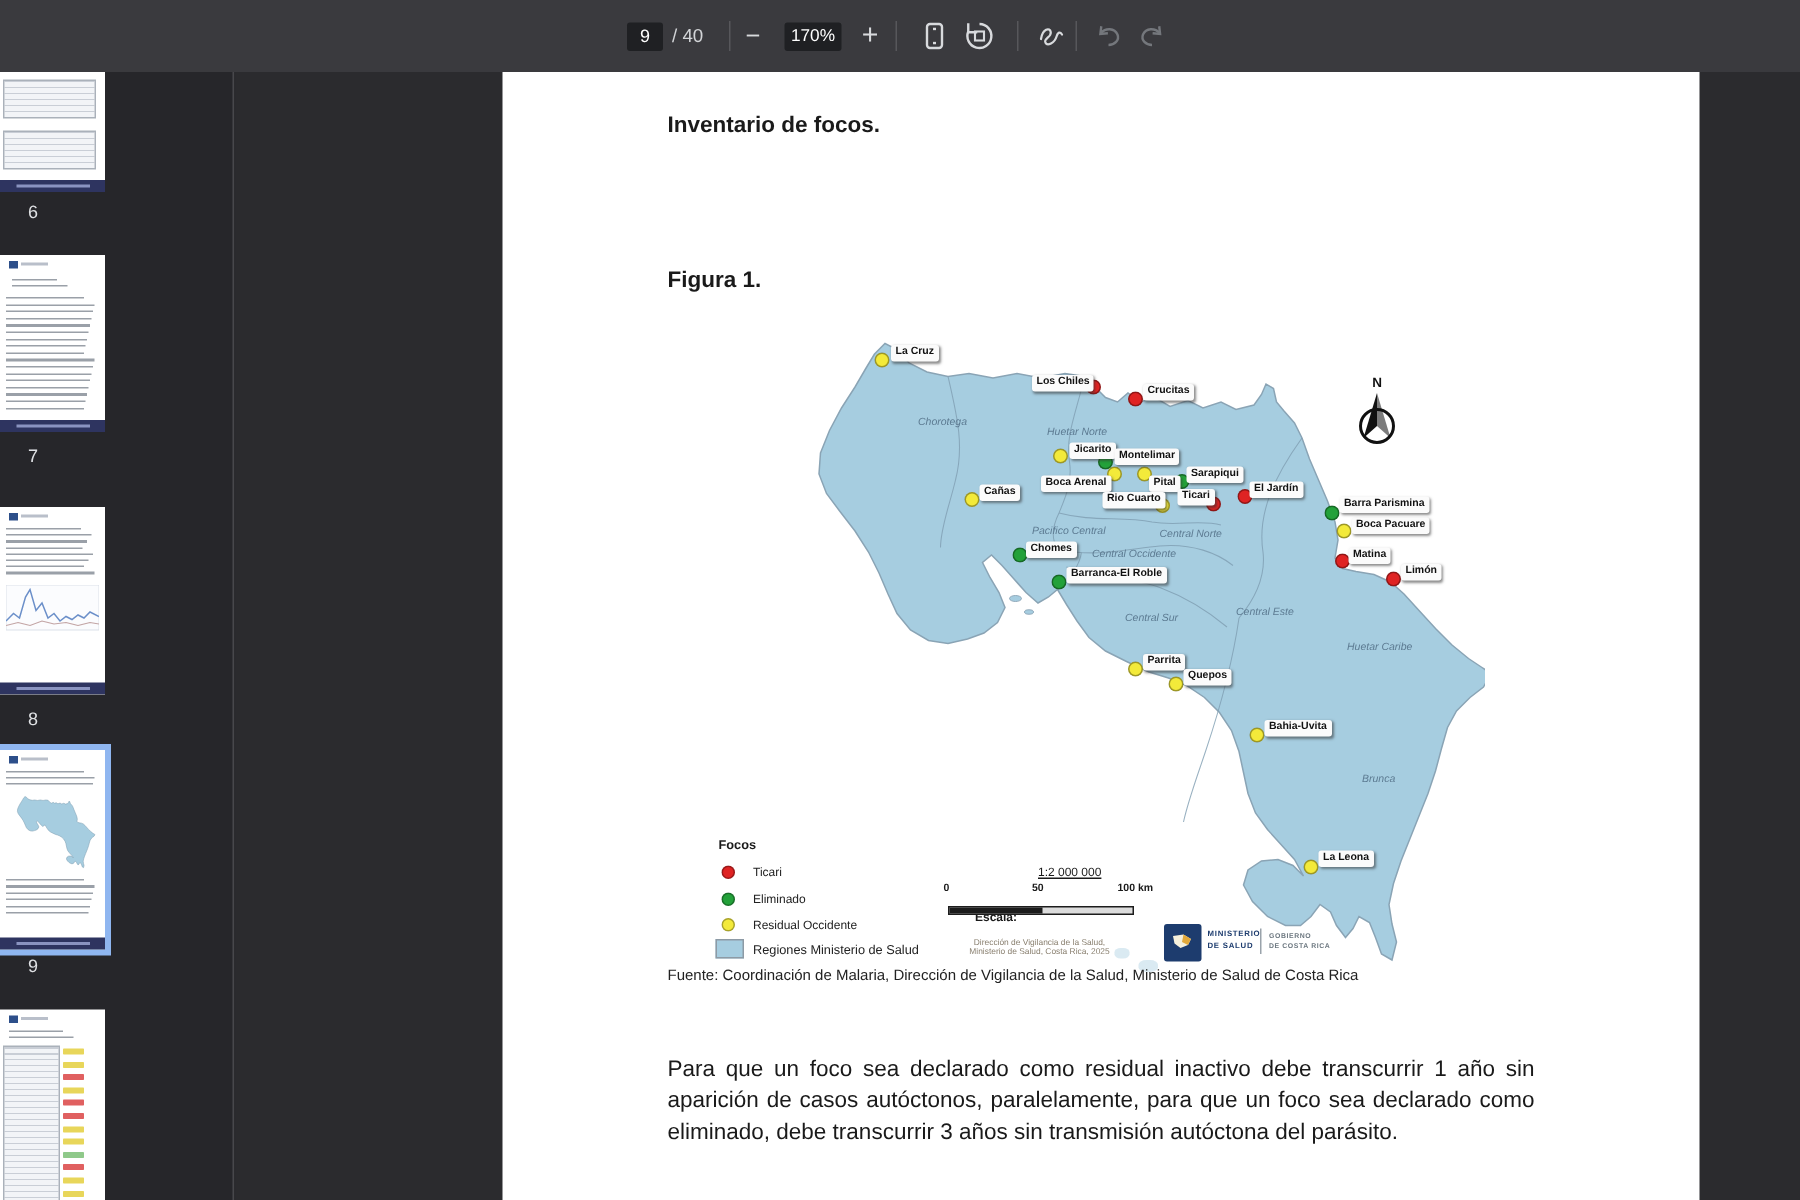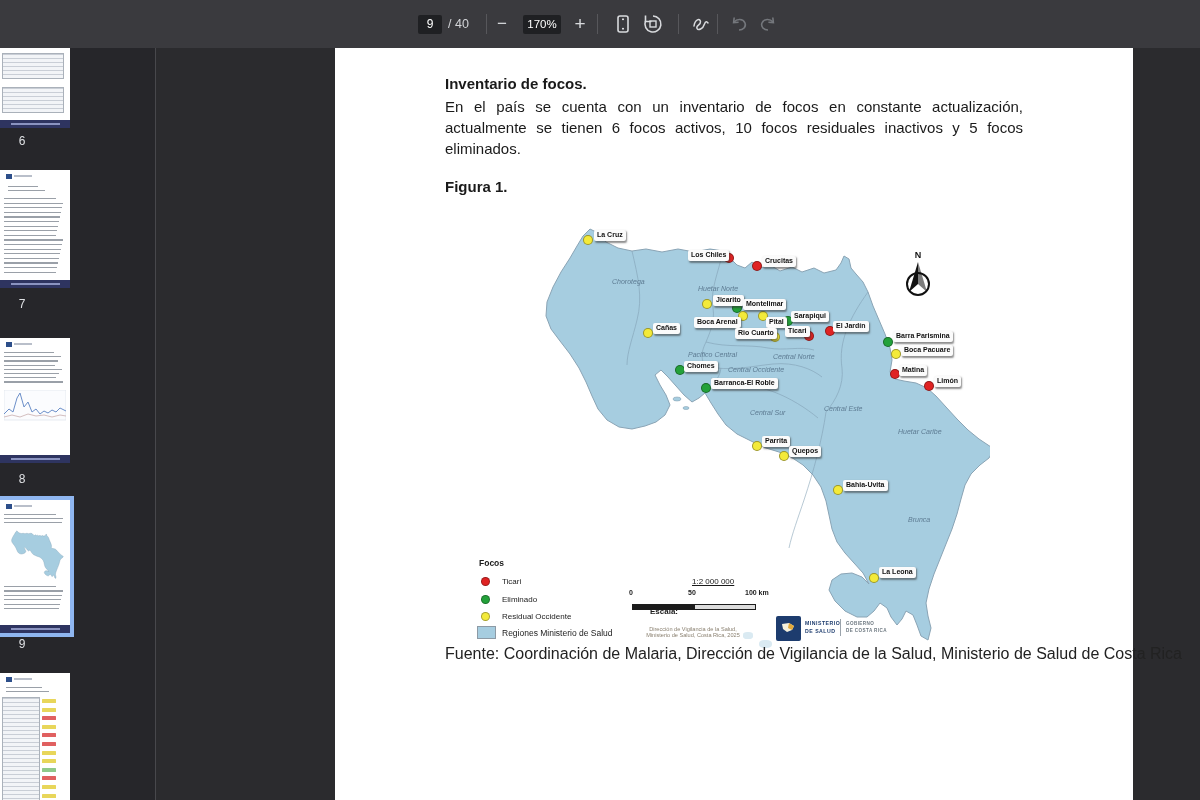--- a/index.html
+++ b/index.html
@@ -33,21 +33,21 @@
   .tline { position:absolute; height:1.3px; background:#9aa0a8; }
   .trows { position:absolute; background:
      repeating-linear-gradient(to bottom, #c9ced6 0 1px, #f2f4f7 1px 4px); border:1px solid #aab1ba; }
   .ccell { position:absolute; height:4px; width:14px; border-radius:0.5px; }
 
   
   .viewer { position:absolute; top:48px; left:157px; width:1043px; height:752px; background:#2b2b2e; }
   .page { position:absolute; left:178px; top:0; width:798px; height:752px; background:#ffffff; color:#1a1a1a; }
   .doc-bold { position:absolute; font-size:15px; font-weight:bold; white-space:nowrap; }
   .doc-par { position:absolute; left:110px; width:578px; font-size:15px; line-height:21px; text-align:justify; }
-  .fuente { position:absolute; left:110px; top:597px; font-size:16px; color:#222; white-space:nowrap; }
+  .fuente { position:absolute; left:110px; top:597px; font-size:10px; color:#222; white-space:nowrap; }
 
   
   .map { position:absolute; left:145px; top:174px; width:510px; height:423px; }
   .map svg.base { position:absolute; left:0; top:0; }
   .focus-dot { position:absolute; width:10px; height:10px; border-radius:50%; }
   .focus-label { position:absolute; height:11px; line-height:10px; padding:0 3px; background:#fbfbfb;
                  border-radius:2px; font-size:7px; font-weight:bold; color:#111; white-space:nowrap;
                  box-shadow:1px 1.2px 1.8px rgba(50,50,50,.55); }
   .region-label { position:absolute; font-size:7px; font-style:italic; color:#5d7b92; white-space:nowrap; }
   .north { position:absolute; left:420px; top:28px; width:36px; height:56px; text-align:center; }
@@ -210,21 +210,20 @@
         <div class="ccell" style="left: 42px; top: 112px; background: rgb(232, 214, 90);"></div>
         <div class="ccell" style="left: 42px; top: 120.6px; background: rgb(232, 214, 90);"></div>
       </div>
     </div>
 </div>
 
 <div class="viewer">
   <div class="page">
 
     <div class="doc-bold" style="left:110px;top:27px">Inventario de focos.</div>
-    <div class="doc-par" style="top:48px">En el país se cuenta con un inventario de focos en constante actualización, actualmente se tienen 6 focos activos, 10 focos residuales inactivos y 5 focos eliminados.</div>
     <div class="doc-bold" style="left:110px;top:130px">Figura 1.</div>
 
     <div class="map">
       <svg class="base" width="510" height="423" viewBox="0 0 510 423">
         <path id="cr-shape" fill="#a6cde0" stroke="#8aa4b5" stroke-width="1" d="M103,14 L110,7 L118,11 L126,20 L138,26 L152,29 L166,27 L182,30 L198,27 L214,30 L230,27 L243,29 L250,36 L257,43 L265,46 L272,40 L280,46 L290,43 L300,49 L312,45 L322,50 L334,46 L344,51 L356,48 L361,41 L364,34 L369,37 L371,46 L376,52 L383,60 L388,70 L393,84 L399,98 L405,112 L410,126 L412,138 L410,150 L415,157 L424,159 L436,161 L447,166 L456,174 L466,185 L477,197 L488,208 L499,217 L508,223 L514,227 L509,236 L500,243 L491,252 L485,263 L481,277 L477,292 L472,307 L466,322 L460,337 L454,352 L449,367 L446,381 L448,394 L451,406 L448,418 L441,414 L437,403 L433,393 L426,389 L422,397 L417,403 L411,395 L407,386 L400,381 L394,389 L387,395 L377,395 L365,389 L355,379 L349,368 L352,358 L361,352 L372,351 L382,355 L389,362 L383,351 L374,341 L365,331 L357,320 L352,307 L349,293 L346,279 L341,265 L333,253 L323,243 L311,235 L299,230 L286,226 L271,219 L257,212 L246,203 L238,192 L231,181 L225,171 L219,176 L212,180 L204,173 L196,164 L188,155 L181,148 L175,153 L180,163 L186,173 L190,183 L185,193 L176,200 L165,204 L152,207 L139,205 L127,198 L118,187 L112,174 L106,160 L99,146 L90,132 L80,119 L71,107 L66,94 L67,80 L73,65 L81,50 L90,36 L97,24 Z"></path>
         <g stroke="#7f9eb2" stroke-width="0.7" fill="none" opacity="0.8">
           <path d="M152,29 C158,55 163,75 157,98 C153,115 147,130 147,143"></path>
           <path d="M243,29 C238,52 230,68 233,86 C235,100 230,110 226,120 C222,128 220,136 225,144"></path>
           <path d="M388,70 C370,95 358,120 362,146 C364,163 356,178 346,190"></path>
           <path d="M225,144 C250,150 272,144 293,142 C315,140 332,147 342,155"></path>
@@ -338,14 +337,15 @@
     </div>
     <div class="logo-min">MINISTERIO
 DE SALUD</div>
     <div class="logo-div"></div>
     <div class="logo-gob">GOBIERNO
 DE COSTA RICA</div>
     <div class="coco" style="left:408px;top:584px;width:10px;height:7px"></div>
     <div class="coco" style="left:424px;top:592px;width:13px;height:8px"></div>
 
     <div class="fuente">Fuente: Coordinación de Malaria, Dirección de Vigilancia de la Salud, Ministerio de Salud de Costa Rica</div>
+    <div class="doc-par" style="top:654px">Para que un foco sea declarado como residual inactivo debe transcurrir 1 año sin aparición de casos autóctonos, paralelamente, para que un foco sea declarado como eliminado, debe transcurrir 3 años sin transmisión autóctona del parásito.</div>
   </div>
 </div>
 
 </body></html>

